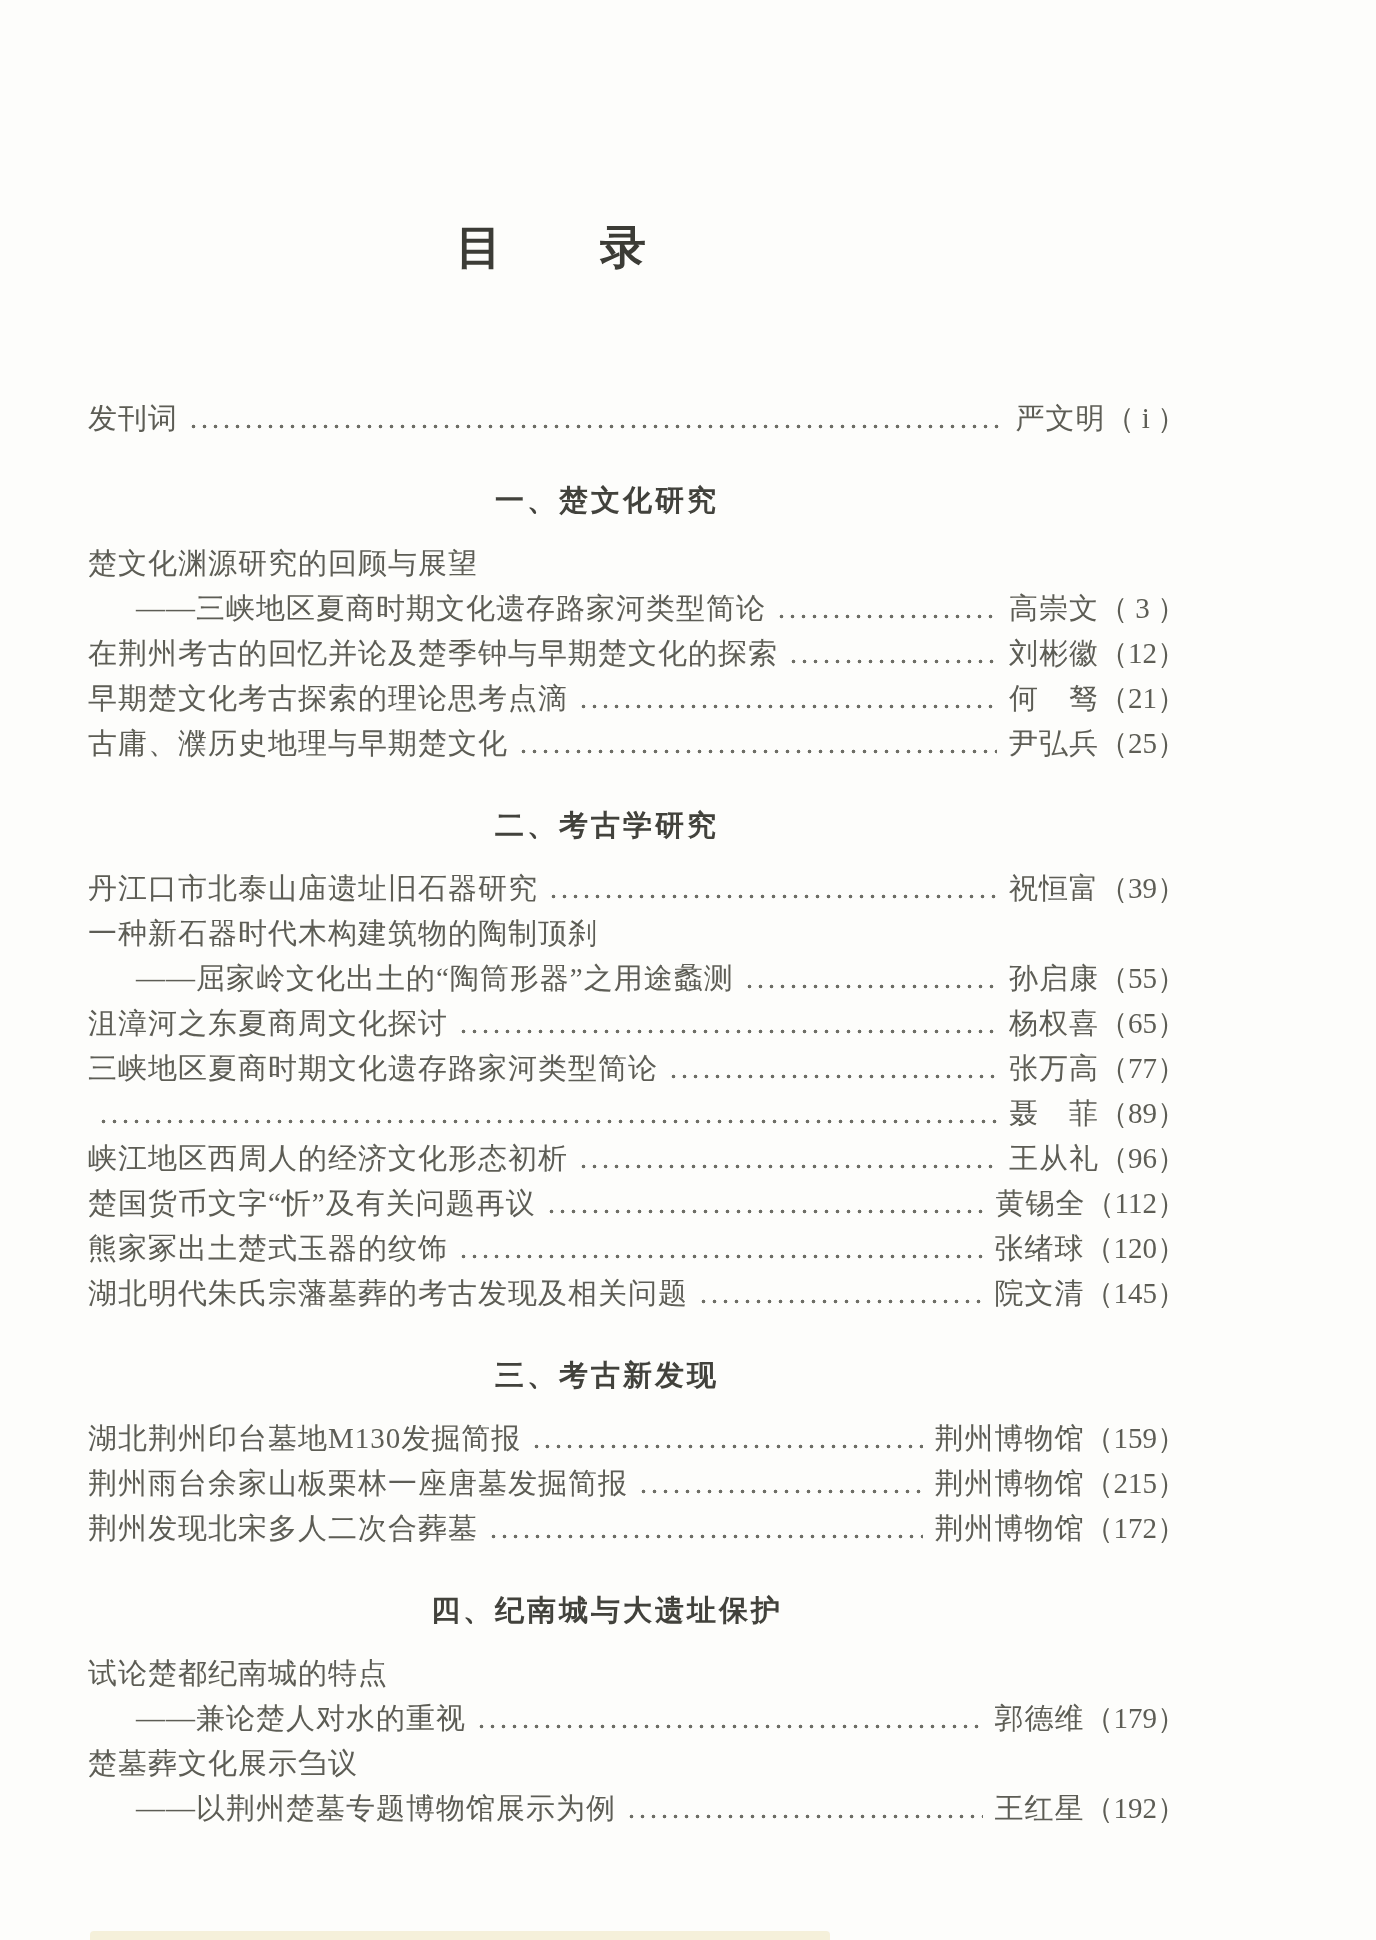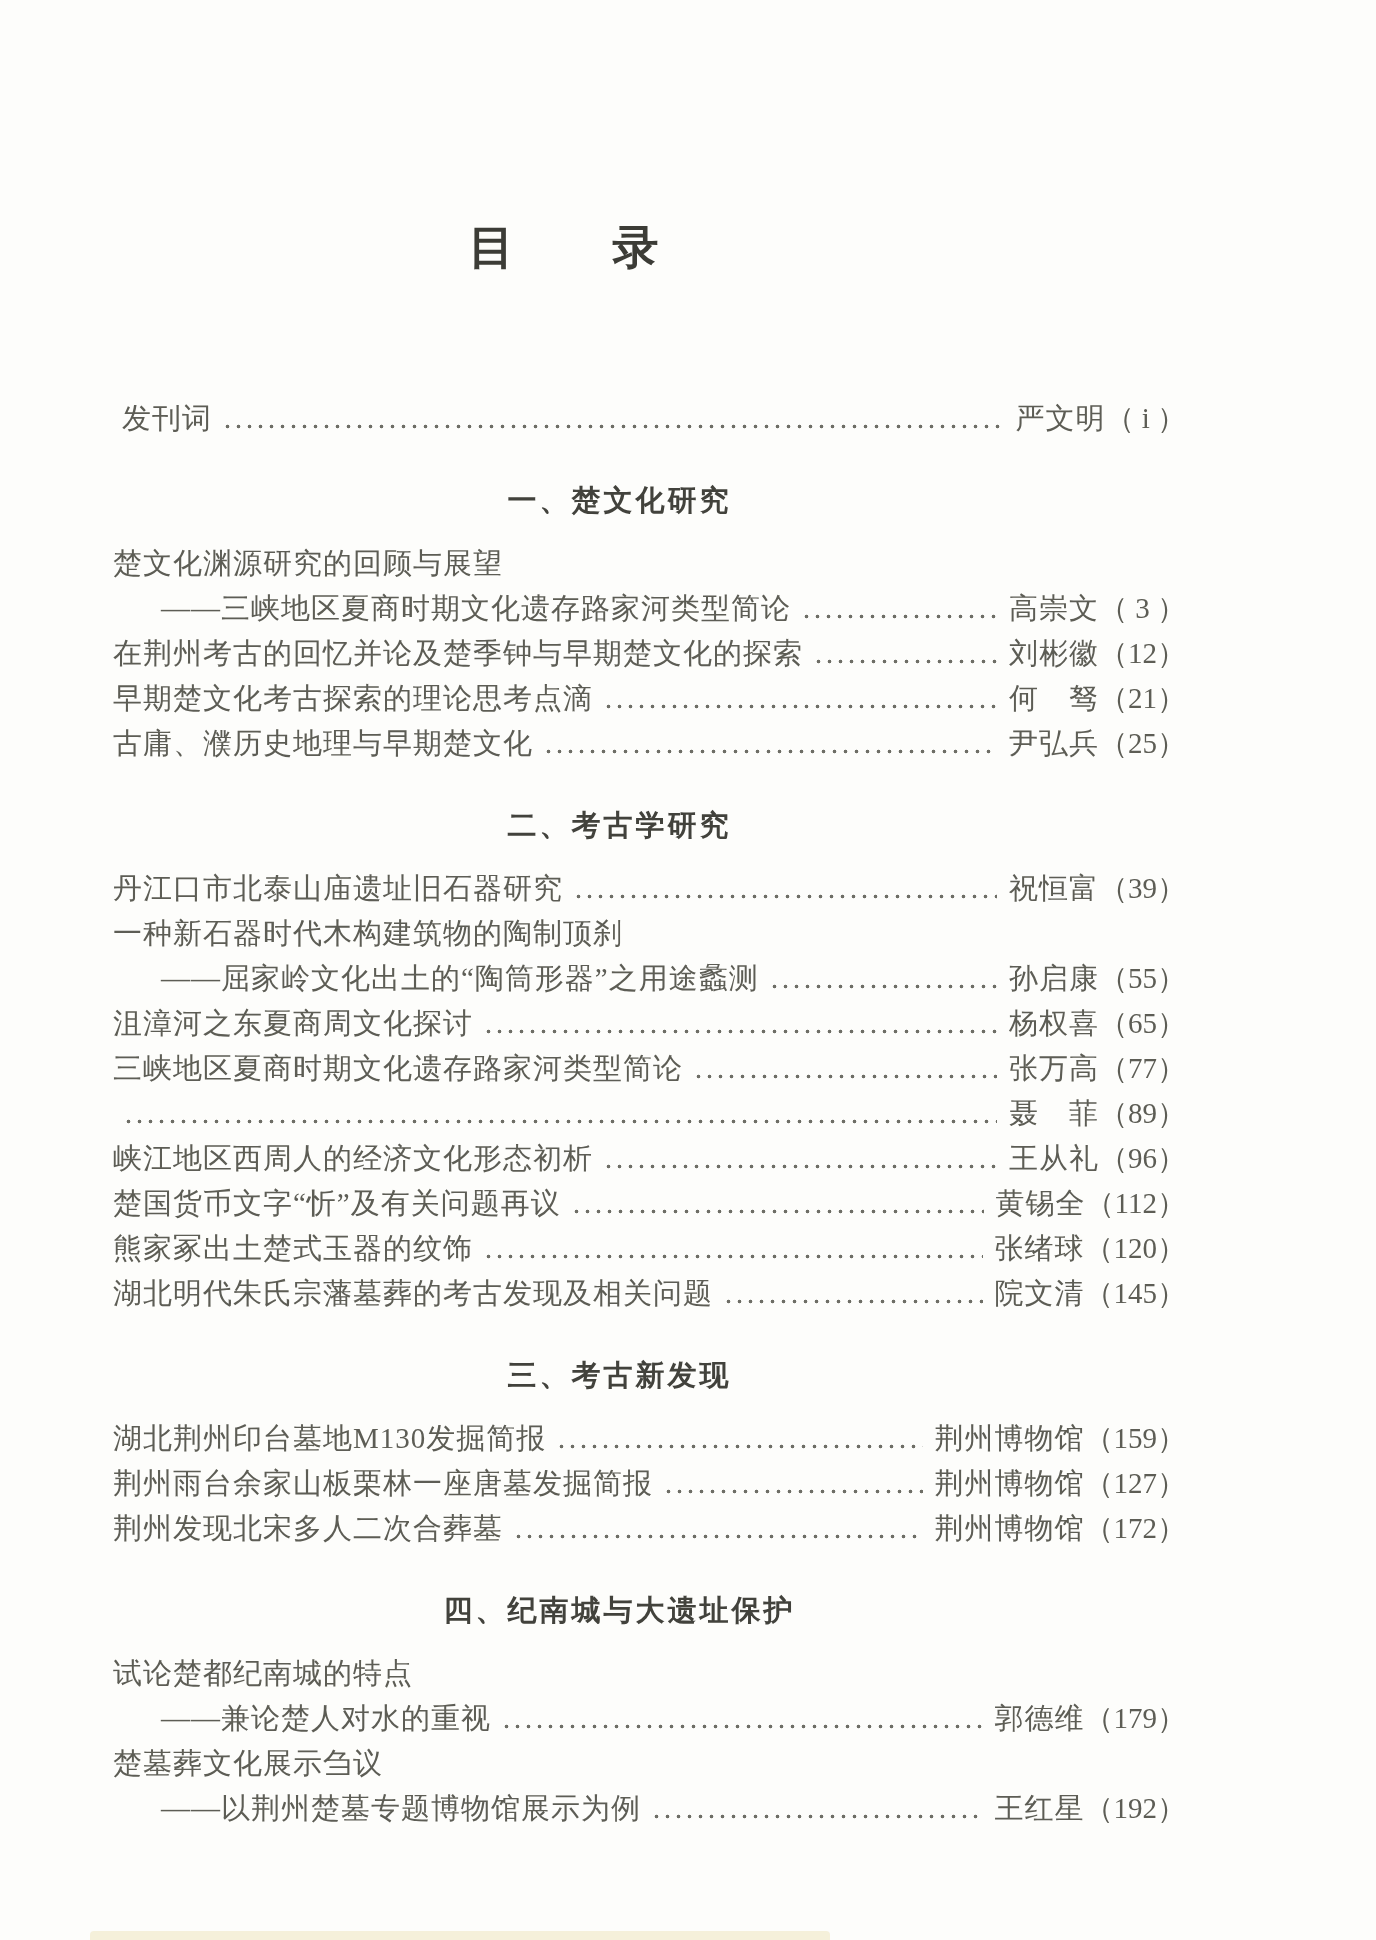--- a/index.html
+++ b/index.html
@@ -1,35 +1,35 @@
 <!DOCTYPE html>
 <html><head>
 <meta charset="utf-8">
 <style>
   html,body { margin:0; padding:0; background:#ffffff; }
   .page {
     position:relative;
     width:1376px; height:1940px;
     background:#fdfdfb;
     box-sizing:border-box;
-    padding:218px 190px 0 113px;
+    padding:218px 190px 0 88px;
     font-family:"Liberation Serif","DejaVu Serif",serif;
     color:#5d5d55;
     overflow:hidden;
   }
   .doc-title {
     position:relative; left:-85px;
     margin:0 0 0 0;
     height:60px; line-height:60px;
     text-align:center;
     font-size:46px; font-weight:bold;
     color:#3c3c36;
     letter-spacing:2px;
   }
-  .foreword-row { margin-top:118px;margin-left:9px; }
+  .foreword-row { margin-top:118px; }
   .row {
     display:flex; align-items:baseline;
     line-height:45px; font-size:29px;
   }
   .row .txt { white-space:pre; letter-spacing:1px; }
   .row .indent { padding-left:48px; }
   .leader {
     flex:1 1 auto;
     align-self:center;
     height:45px;
@@ -182,21 +182,21 @@
     <span class="txt">湖北荆州印台墓地M130发掘简报</span>
     <span class="leader"></span>
     <span class="author">荆州博物馆</span>
     <span class="pg">（159）</span>
   </div>
 
   <div class="row">
     <span class="txt">荆州雨台余家山板栗林一座唐墓发掘简报</span>
     <span class="leader"></span>
     <span class="author">荆州博物馆</span>
-    <span class="pg">（127）</span>
+    <span class="pg">（215）</span>
   </div>
 
   <div class="row">
     <span class="txt">荆州发现北宋多人二次合葬墓</span>
     <span class="leader"></span>
     <span class="author">荆州博物馆</span>
     <span class="pg">（172）</span>
   </div>
 
   <div class="section-header">四、纪南城与大遗址保护</div>

